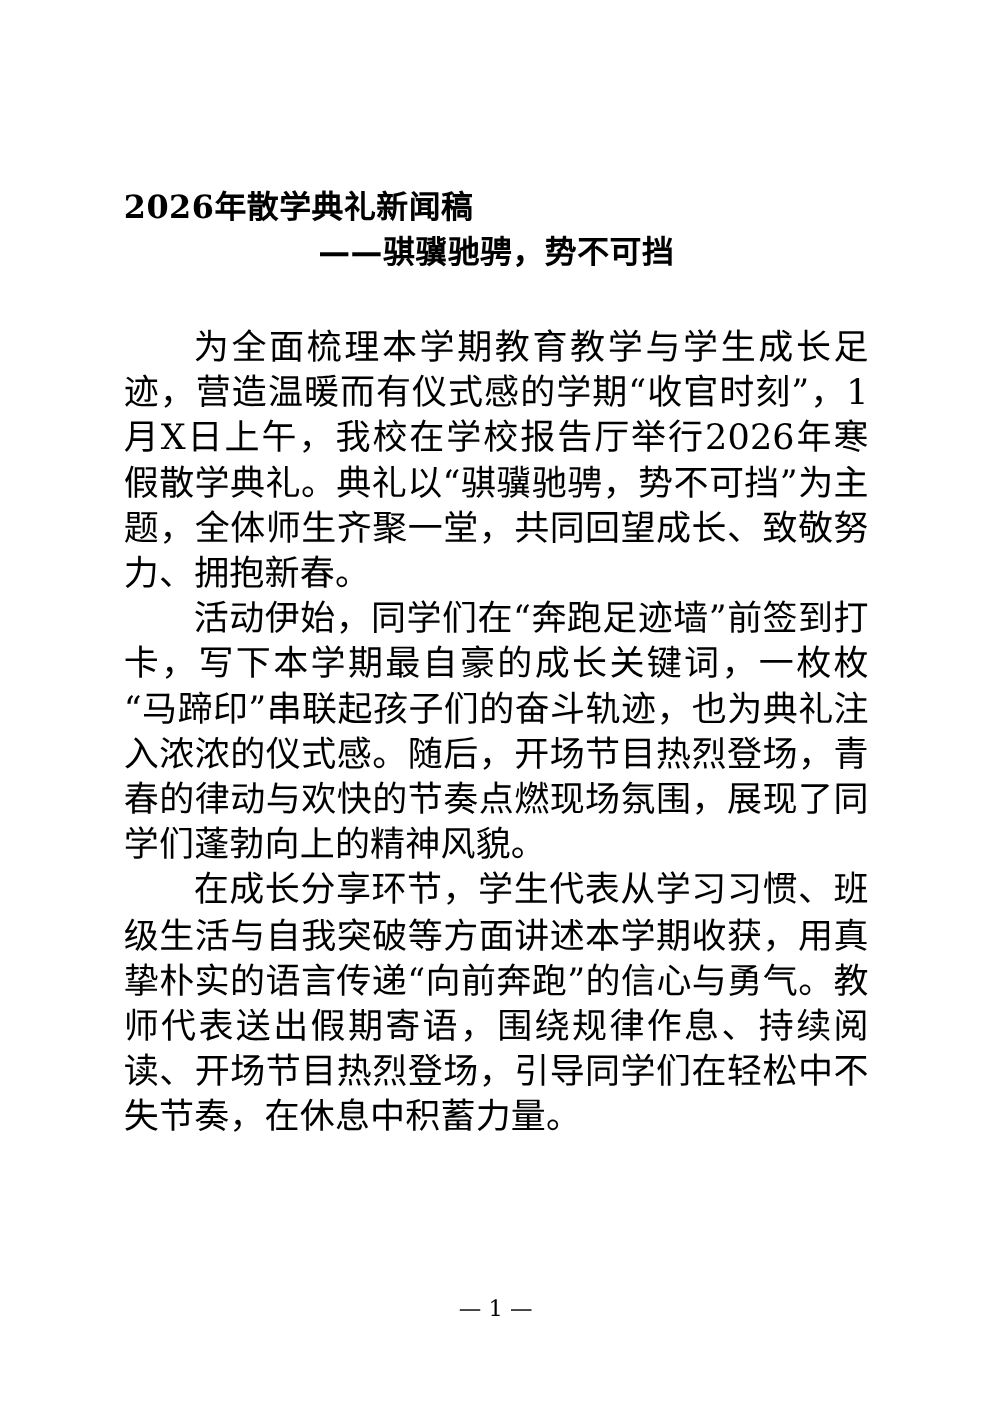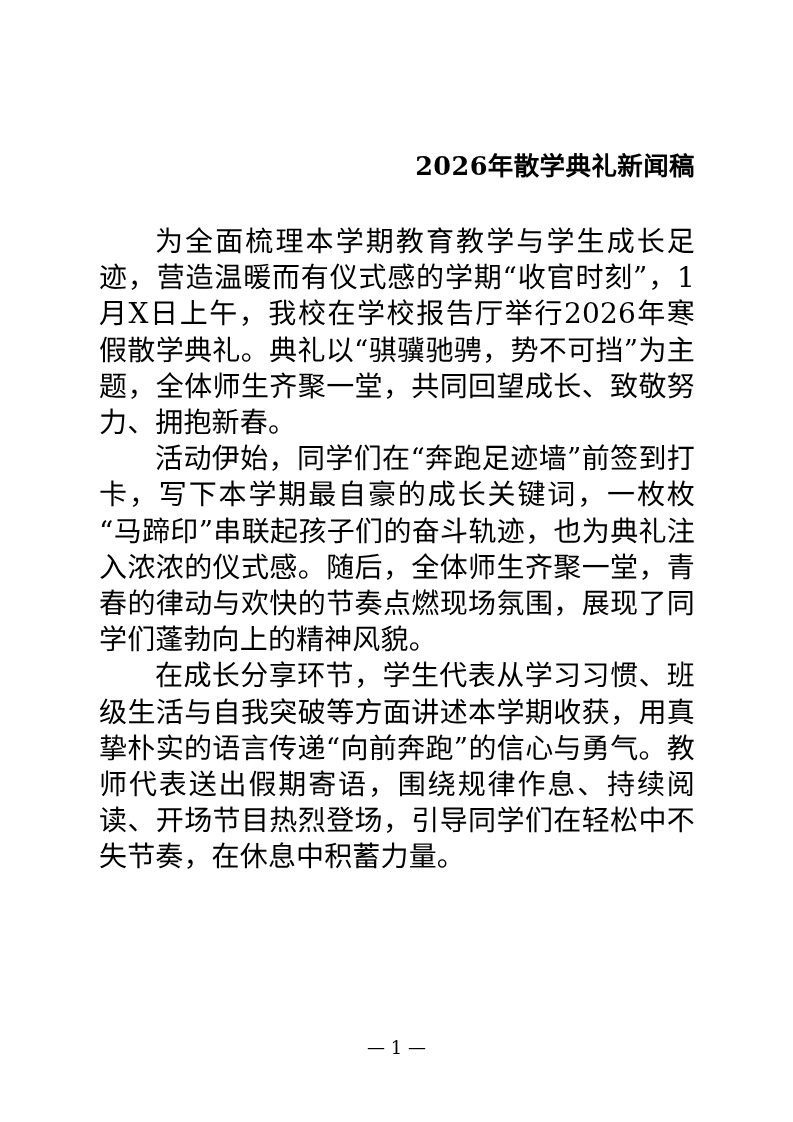--- a/index.html
+++ b/index.html
@@ -22,21 +22,21 @@
     overflow: hidden;
     box-sizing: border-box;
   }
   .content {
     position: absolute;
     left: 99px;
     top: 0;
     width: 596px;
   }
   .doc-title {
-    text-align: right;
+    text-align: left;
     font-weight: bold;
     font-size: 25.5px;
     line-height: 36px;
     letter-spacing: 0.4px;
     margin: 0;
     padding-top: 148px;
     font-family: "DejaVu Serif", "Liberation Serif", serif;
     white-space: nowrap;
   }
   .doc-subtitle {
@@ -77,24 +77,25 @@
 </style>
 </head>
 <body>
 
 <div class="page">
 
   <div class="content">
 
     <h1 class="doc-title">2026年散学典礼新闻稿</h1>
 
+    <h2 class="doc-subtitle">——骐骥驰骋，势不可挡</h2>
 
     <div class="body-block">
       <p class="para">为全面梳理本学期教育教学与学生成长足迹，营造温暖而有仪式感的学期“收官时刻”，1月X日上午，我校在学校报告厅举行2026年寒假散学典礼。典礼以“骐骥驰骋，势不可挡”为主题，全体师生齐聚一堂，共同回望成长、致敬努力、拥抱新春。</p>
-      <p class="para">活动伊始，同学们在“奔跑足迹墙”前签到打卡，写下本学期最自豪的成长关键词，一枚枚“马蹄印”串联起孩子们的奋斗轨迹，也为典礼注入浓浓的仪式感。随后，全体师生齐聚一堂，青春的律动与欢快的节奏点燃现场氛围，展现了同学们蓬勃向上的精神风貌。</p>
+      <p class="para">活动伊始，同学们在“奔跑足迹墙”前签到打卡，写下本学期最自豪的成长关键词，一枚枚“马蹄印”串联起孩子们的奋斗轨迹，也为典礼注入浓浓的仪式感。随后，开场节目热烈登场，青春的律动与欢快的节奏点燃现场氛围，展现了同学们蓬勃向上的精神风貌。</p>
       <p class="para">在成长分享环节，学生代表从学习习惯、班级生活与自我突破等方面讲述本学期收获，用真挚朴实的语言传递“向前奔跑”的信心与勇气。教师代表送出假期寄语，围绕规律作息、持续阅读、开场节目热烈登场，引导同学们在轻松中不失节奏，在休息中积蓄力量。</p>
     </div>
 
   </div>
 
   <div class="page-footer">— 1 —</div>
 
 </div>
 
 </body></html>

